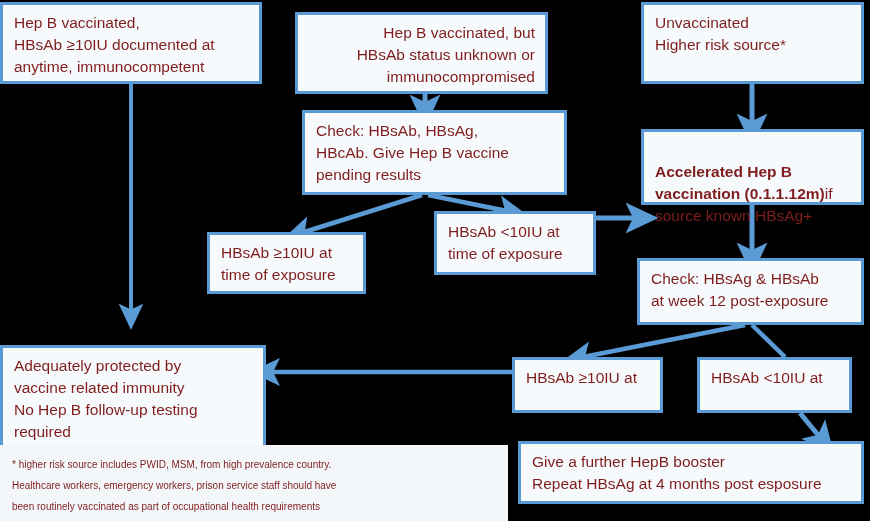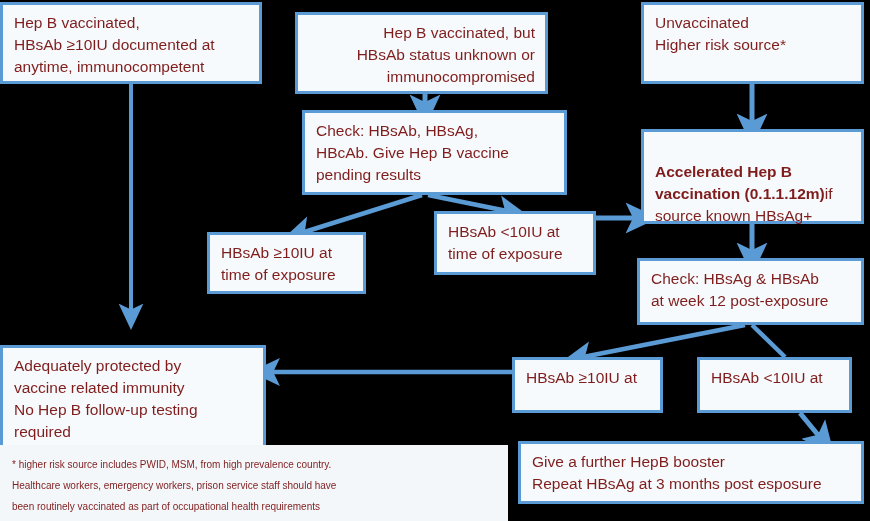--- a/index.html
+++ b/index.html
@@ -112,21 +112,21 @@
 HBsAb status unknown or
 immunocompromised</div>
 
   <div class="node" style="left:641px; top:2px; width:223px; height:82px;">Unvaccinated
 Higher risk source*</div>
 
   <div class="node" style="left:302px; top:110px; width:265px; height:85px;">Check: HBsAb, HBsAg,
 HBcAb. Give Hep B vaccine
 pending results</div>
 
-  <div class="node" style="left:641px; top:129px; width:223px; height:95px;">
+  <div class="node" style="left:641px; top:129px; width:223px; height:76px;">
     <span class="bold">Accelerated Hep B
 vaccination (0.1.1.12m)</span><span>if source known HBsAg+</span>
   </div>
 
   <div class="node" style="left:207px; top:232px; width:159px; height:62px;">HBsAb ≥10IU at
 time of exposure</div>
 
   <div class="node" style="left:434px; top:211px; width:162px; height:64px;">HBsAb &lt;10IU at
 time of exposure</div>
 
@@ -136,19 +136,19 @@
   <div class="node" style="left:0px; top:316px; width:266px; height:107px;margin-top:29px;">Adequately protected by
 vaccine related immunity
 No Hep B follow-up testing
 required</div>
 
   <div class="node" style="left:512px; top:357px; width:151px; height:56px;">HBsAb ≥10IU at</div>
 
   <div class="node" style="left:697px; top:357px; width:155px; height:56px;">HBsAb &lt;10IU at</div>
 
   <div class="node" style="left:518px; top:441px; width:346px; height:63px;">Give a further HepB booster
-Repeat HBsAg at 3 months post esposure</div>
+Repeat HBsAg at 4 months post esposure</div>
 
   <div class="node plain" style="left:0px; top:445px; width:508px; height:76px;">* higher risk source includes PWID, MSM, from high prevalence country.
 Healthcare workers, emergency workers, prison service staff should have
 been routinely vaccinated as part of occupational health requirements</div>
 
 </div>
 
 </body></html>

